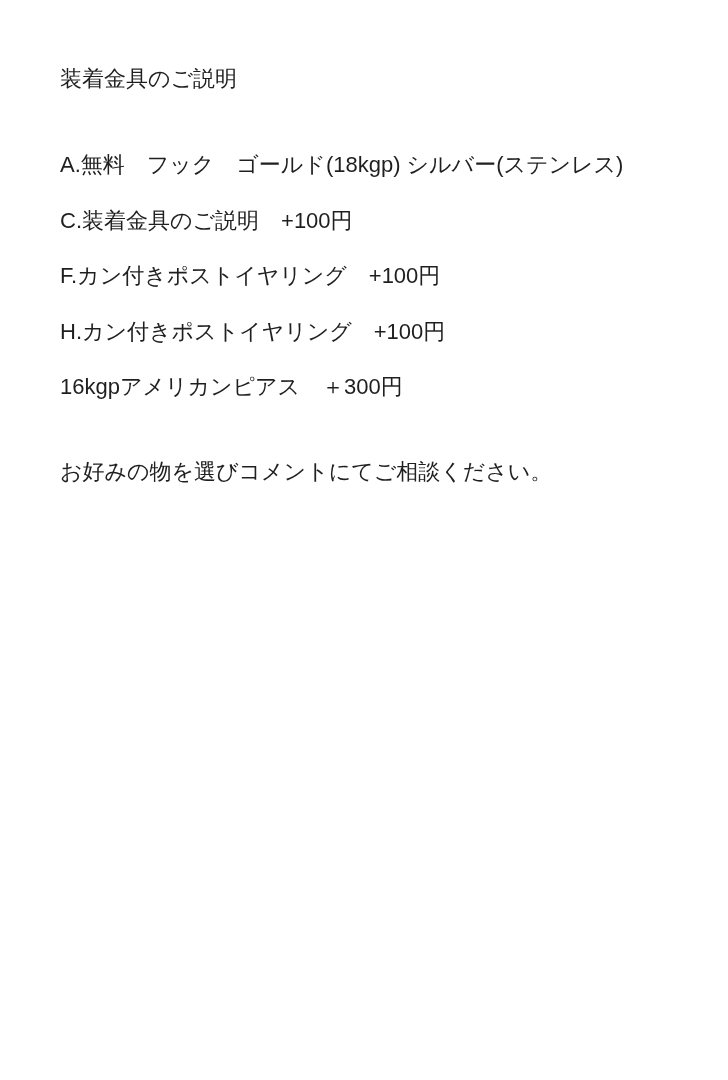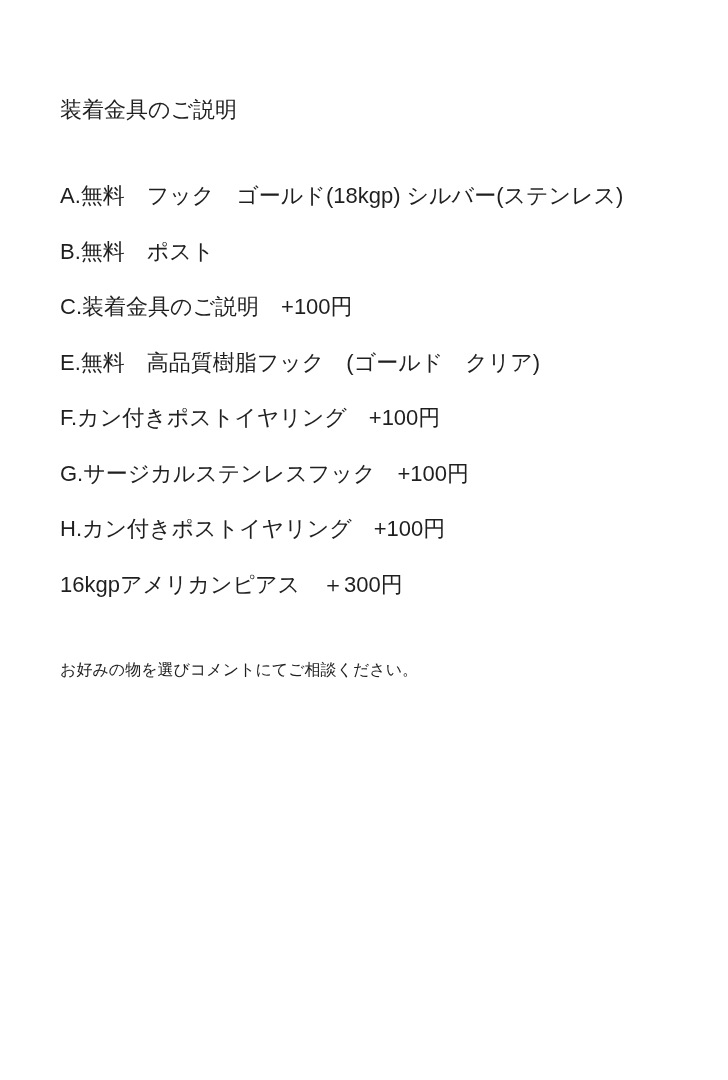--- a/index.html
+++ b/index.html
@@ -12,21 +12,21 @@
     height: 1080px;
     overflow: hidden;
     font-family: "Liberation Sans", "DejaVu Sans", sans-serif;
     color: #1f1f1f;
     -webkit-font-smoothing: antialiased;
   }
   .page {
     box-sizing: border-box;
     width: 728px;
     height: 1080px;
-    padding: 98px 40px 0 60px;
+    padding: 67px 40px 0 60px;
   }
   .doc-title {
     font-size: 22px;
     font-weight: 400;
     line-height: 23px;
     margin: 0 0 0 0;
     white-space: nowrap;
   }
   .price-list {
     margin-top: 63px;
@@ -35,38 +35,35 @@
     font-size: 22px;
     font-weight: 400;
     line-height: 23px;
     margin: 0 0 32.5px 0;
     white-space: nowrap;
   }
   .price-item:last-child {
     margin-bottom: 18px;
   }
   .doc-footer {
-    font-size: 16px;
+    font-size: 22px;
     font-weight: 400;
     line-height: 23px;
     margin-top: 62px;
     white-space: nowrap;
   }
 </style>
 </head>
 <body>
 
 <div class="page">
   <p class="doc-title">装着金具のご説明</p>
 
   <div class="price-list">
     <p class="price-item">A.無料　フック　ゴールド(18kgp) シルバー(ステンレス)</p>
-    <p class="price-item">B.無料　ポスト</p>
     <p class="price-item">C.装着金具のご説明　+100円</p>
-    <p class="price-item">E.無料　高品質樹脂フック　(ゴールド　クリア)</p>
     <p class="price-item">F.カン付きポストイヤリング　+100円</p>
-    <p class="price-item">G.サージカルステンレスフック　+100円</p>
     <p class="price-item">H.カン付きポストイヤリング　+100円</p>
     <p class="price-item">16kgpアメリカンピアス　＋300円</p>
   </div>
 
   <p class="doc-footer">お好みの物を選びコメントにてご相談ください。</p>
 </div>
 
 </body></html>

